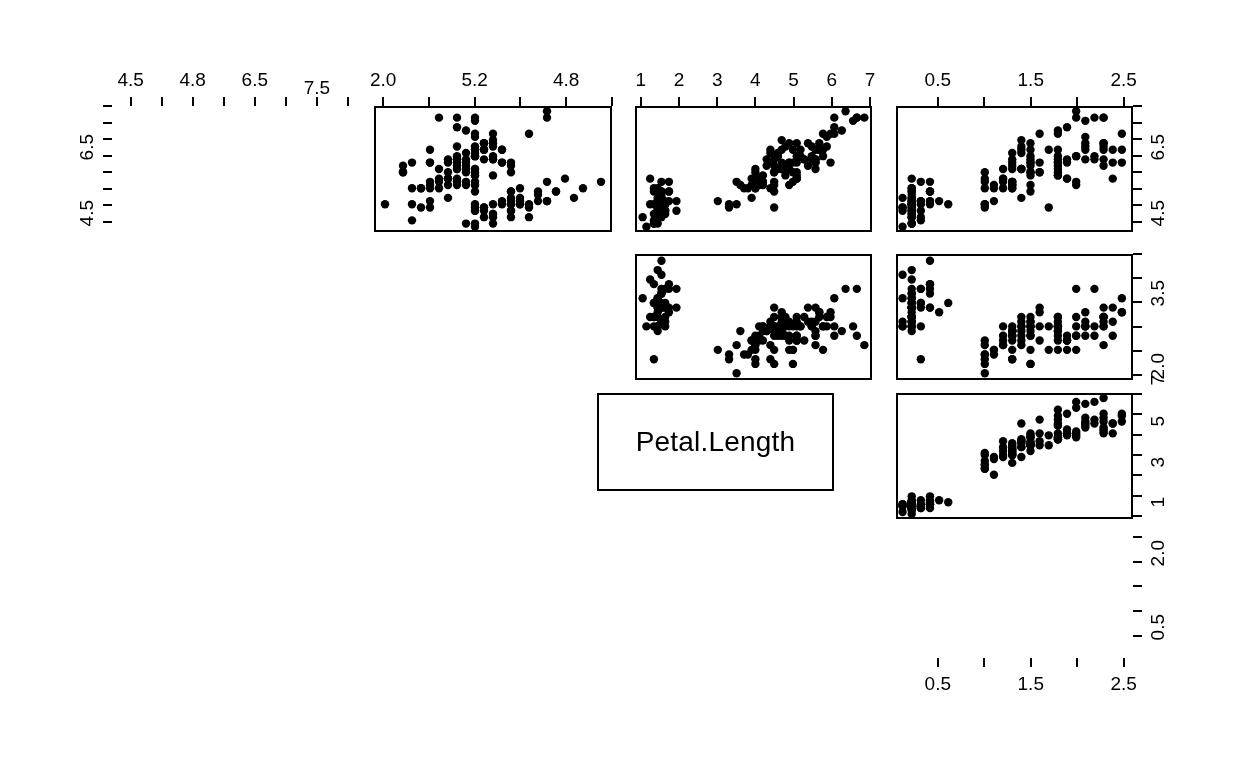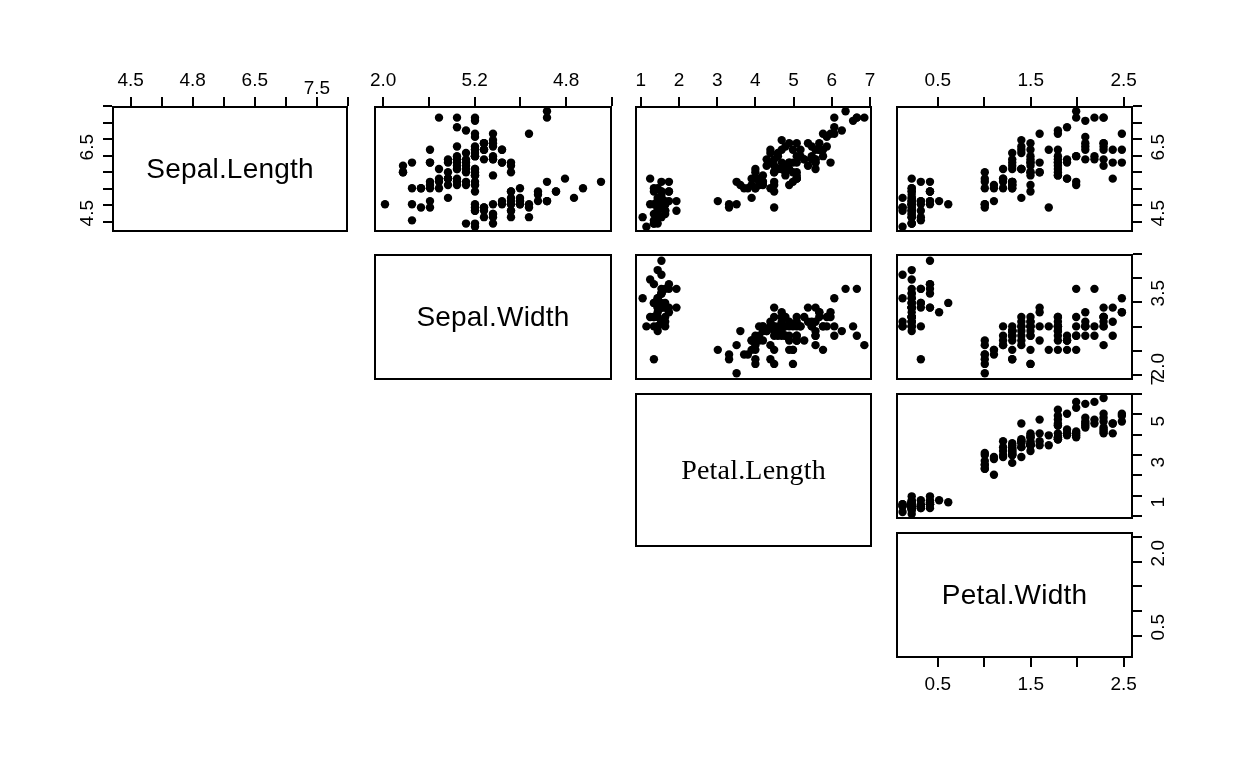--- a/index.html
+++ b/index.html
@@ -15,23 +15,20 @@
   .axlab.bottom{transform:translate(-50%,0);}
   .vwrap{position:absolute;}
   .vwrap span{display:inline-block;writing-mode:vertical-rl;transform:rotate(180deg);
               font-size:19px;line-height:1;}
   .dot{fill:#000;}
 </style>
 </head>
 <body>
 
 <div id="root">
-    <div class="panel" style="left: 112px; top: 106px; width: 236px; height: 126px;">
-      <div class="diag-label">Sepal.Length</div>
-    </div>
     <div class="panel" style="left: 374px; top: 106px; width: 238px; height: 126px;">
       <svg width="234" height="122">
         <circle class="dot" cx="144.00" cy="93.11" r="4.2"></circle>
         <circle class="dot" cx="99.00" cy="99.53" r="4.2"></circle>
         <circle class="dot" cx="117.00" cy="105.95" r="4.2"></circle>
         <circle class="dot" cx="108.00" cy="109.16" r="4.2"></circle>
         <circle class="dot" cx="153.00" cy="96.32" r="4.2"></circle>
         <circle class="dot" cx="180.00" cy="83.47" r="4.2"></circle>
         <circle class="dot" cx="135.00" cy="109.16" r="4.2"></circle>
         <circle class="dot" cx="135.00" cy="96.32" r="4.2"></circle>
@@ -480,23 +477,20 @@
         <circle class="dot" cx="169.04" cy="70.63" r="4.2"></circle>
         <circle class="dot" cx="205.59" cy="38.53" r="4.2"></circle>
         <circle class="dot" cx="223.86" cy="41.74" r="4.2"></circle>
         <circle class="dot" cx="205.59" cy="41.74" r="4.2"></circle>
         <circle class="dot" cx="169.04" cy="54.58" r="4.2"></circle>
         <circle class="dot" cx="178.18" cy="48.16" r="4.2"></circle>
         <circle class="dot" cx="205.59" cy="57.79" r="4.2"></circle>
         <circle class="dot" cx="159.90" cy="67.42" r="4.2"></circle>
       </svg>
     </div>
-    <div class="panel" style="left: 374px; top: 254px; width: 238px; height: 126px;">
-      <div class="diag-label">Sepal.Width</div>
-    </div>
     <div class="panel" style="left: 635px; top: 254px; width: 237px; height: 126px;">
       <svg width="233" height="122">
         <circle class="dot" cx="20.67" cy="46.92" r="4.2"></circle>
         <circle class="dot" cx="20.67" cy="70.38" r="4.2"></circle>
         <circle class="dot" cx="16.91" cy="61.00" r="4.2"></circle>
         <circle class="dot" cx="24.43" cy="65.69" r="4.2"></circle>
         <circle class="dot" cx="20.67" cy="42.23" r="4.2"></circle>
         <circle class="dot" cx="31.94" cy="28.15" r="4.2"></circle>
         <circle class="dot" cx="20.67" cy="51.62" r="4.2"></circle>
         <circle class="dot" cx="24.43" cy="51.62" r="4.2"></circle>
@@ -791,21 +785,21 @@
         <circle class="dot" cx="169.04" cy="84.46" r="4.2"></circle>
         <circle class="dot" cx="205.59" cy="61.00" r="4.2"></circle>
         <circle class="dot" cx="223.86" cy="56.31" r="4.2"></circle>
         <circle class="dot" cx="205.59" cy="70.38" r="4.2"></circle>
         <circle class="dot" cx="169.04" cy="93.85" r="4.2"></circle>
         <circle class="dot" cx="178.18" cy="70.38" r="4.2"></circle>
         <circle class="dot" cx="205.59" cy="51.62" r="4.2"></circle>
         <circle class="dot" cx="159.90" cy="70.38" r="4.2"></circle>
       </svg>
     </div>
-    <div class="panel" style="left: 635px; top: 393px; width: 237px; height: 154px; font-family: Liberation Serif, serif;">
+    <div class="panel" style="left: 597px; top: 393px; width: 237px; height: 98px;">
       <div class="diag-label">Petal.Length</div>
     </div>
     <div class="panel" style="left: 896px; top: 393px; width: 237px; height: 126px;">
       <svg width="233" height="122">
         <circle class="dot" cx="13.71" cy="111.18" r="4.2"></circle>
         <circle class="dot" cx="13.71" cy="111.18" r="4.2"></circle>
         <circle class="dot" cx="13.71" cy="113.15" r="4.2"></circle>
         <circle class="dot" cx="13.71" cy="109.21" r="4.2"></circle>
         <circle class="dot" cx="13.71" cy="111.18" r="4.2"></circle>
         <circle class="dot" cx="31.98" cy="105.27" r="4.2"></circle>
@@ -948,23 +942,20 @@
         <circle class="dot" cx="169.04" cy="38.37" r="4.2"></circle>
         <circle class="dot" cx="205.59" cy="22.63" r="4.2"></circle>
         <circle class="dot" cx="223.86" cy="26.56" r="4.2"></circle>
         <circle class="dot" cx="205.59" cy="36.40" r="4.2"></circle>
         <circle class="dot" cx="169.04" cy="40.34" r="4.2"></circle>
         <circle class="dot" cx="178.18" cy="36.40" r="4.2"></circle>
         <circle class="dot" cx="205.59" cy="32.47" r="4.2"></circle>
         <circle class="dot" cx="159.90" cy="38.37" r="4.2"></circle>
       </svg>
     </div>
-    <div class="panel" style="left: 896px; top: 532px; width: 237px; height: 126px;">
-      <div class="diag-label">Petal.Width</div>
-    </div>
     <div style="position: absolute; left: 129.632px; width: 2px; background: rgb(0, 0, 0); height: 9px; top: 97px;"></div>
     <div style="position: absolute; left: 191.737px; width: 2px; background: rgb(0, 0, 0); height: 9px; top: 97px;"></div>
     <div style="position: absolute; left: 253.842px; width: 2px; background: rgb(0, 0, 0); height: 9px; top: 97px;"></div>
     <div style="position: absolute; left: 315.947px; width: 2px; background: rgb(0, 0, 0); height: 9px; top: 97px;"></div>
     <div style="position: absolute; left: 160.684px; width: 2px; background: rgb(0, 0, 0); height: 9px; top: 97px;"></div>
     <div style="position: absolute; left: 222.789px; width: 2px; background: rgb(0, 0, 0); height: 9px; top: 97px;"></div>
     <div style="position: absolute; left: 284.895px; width: 2px; background: rgb(0, 0, 0); height: 9px; top: 97px;"></div>
     <div style="position: absolute; left: 347px; width: 2px; background: rgb(0, 0, 0); height: 9px; top: 97px;"></div>
     <div class="axlab top" style="left: 130.632px; top: 69px;">4.5</div>
     <div class="axlab top" style="left: 192.737px; top: 69px;">4.8</div>

